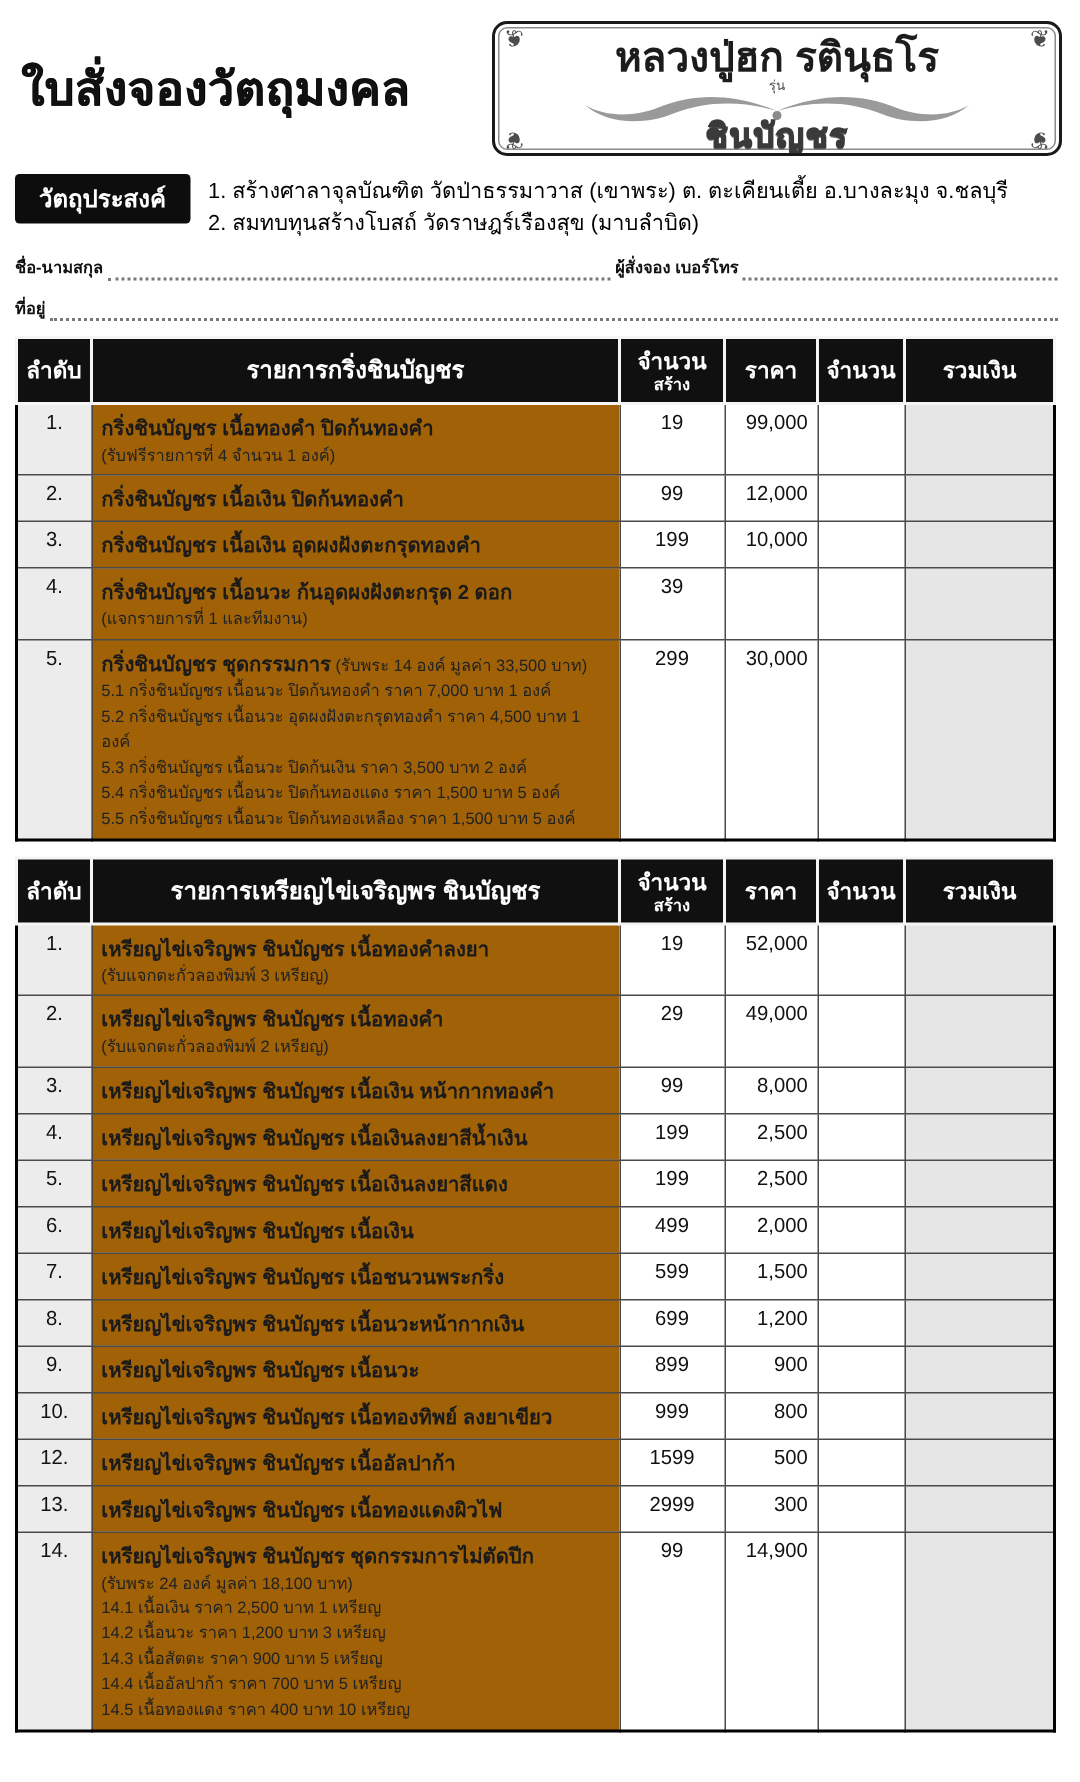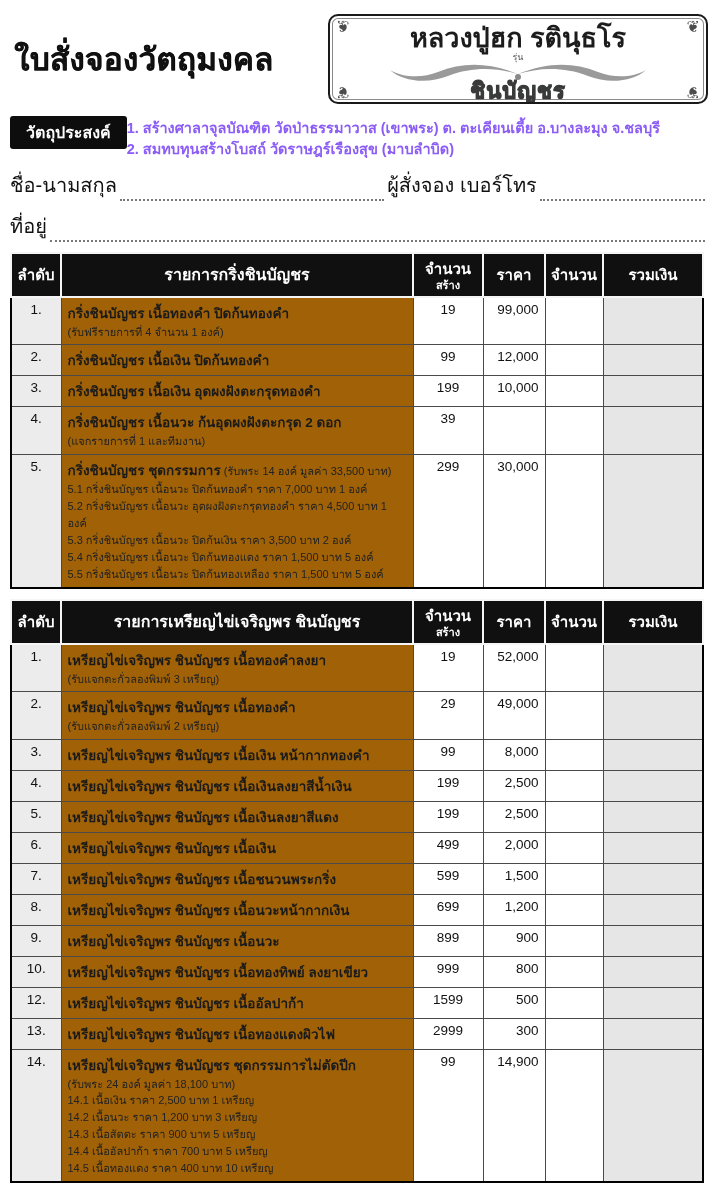--- a/index.html
+++ b/index.html
@@ -19,27 +19,27 @@
   .logo-series { position:absolute; left:0; right:0; top:57px; font-size:22px; font-weight:bold;
                  color:#15803d; -webkit-text-stroke:1px #3a3a3a; text-shadow:0 1px 0 #666;
                  letter-spacing:1px; }
   .corner { position:absolute; font-size:16px; color:#4c4c4c; line-height:1; }
   .corner.tl { top:3px; left:6px; transform:scaleX(-1); }
   .corner.tr { top:3px; right:6px; }
   .corner.bl { bottom:2px; left:6px; transform:scale(-1,-1); }
   .corner.br { bottom:2px; right:6px; transform:scaleY(-1); }
 
   
-  .purpose-row { display:flex; margin-top:12px; align-items:flex-start; }
+  .purpose-row { display:flex; gap:12px; margin-top:12px; align-items:flex-start; }
   .purpose-label { background:#0d0d0d; color:#fff; font-weight:bold; font-size:16px;
                    padding:4px 16px; border-radius:3px; white-space:nowrap; }
-  .purpose-lines { font-size:14.5px; font-weight:bold; color:#8b5cf6; line-height:1.45; padding-top:2px; }
+  .purpose-lines { font-size:14.5px; font-weight:normal; color:#000000; line-height:1.45; padding-top:2px; }
 
   
-  .fill-row { display:flex; align-items:flex-end; font-size:20px; font-weight:normal; margin-top:9px; }
+  .fill-row { display:flex; align-items:flex-end; font-size:11px; font-weight:bold; margin-top:9px; }
   .fill-row .lbl { white-space:nowrap; }
   .dots { flex:1; border-bottom:2px dotted #787878; height:1.05em; margin:0 3px; min-width:30px; }
   .dots.w2 { flex:1.6; }
 
   
   table.order-table { width:604px; border-collapse:collapse; margin-top:10px;
                       border:2px solid #000; table-layout:fixed; }
   table.order-table th { background:#101010; color:#fff; font-weight:bold; font-size:15px;
                          border:2px solid #f5f5f5; padding:3px 2px; text-align:center; }
   table.order-table th .th-sub { font-size:11px; line-height:0.9; padding-bottom:2px; }

